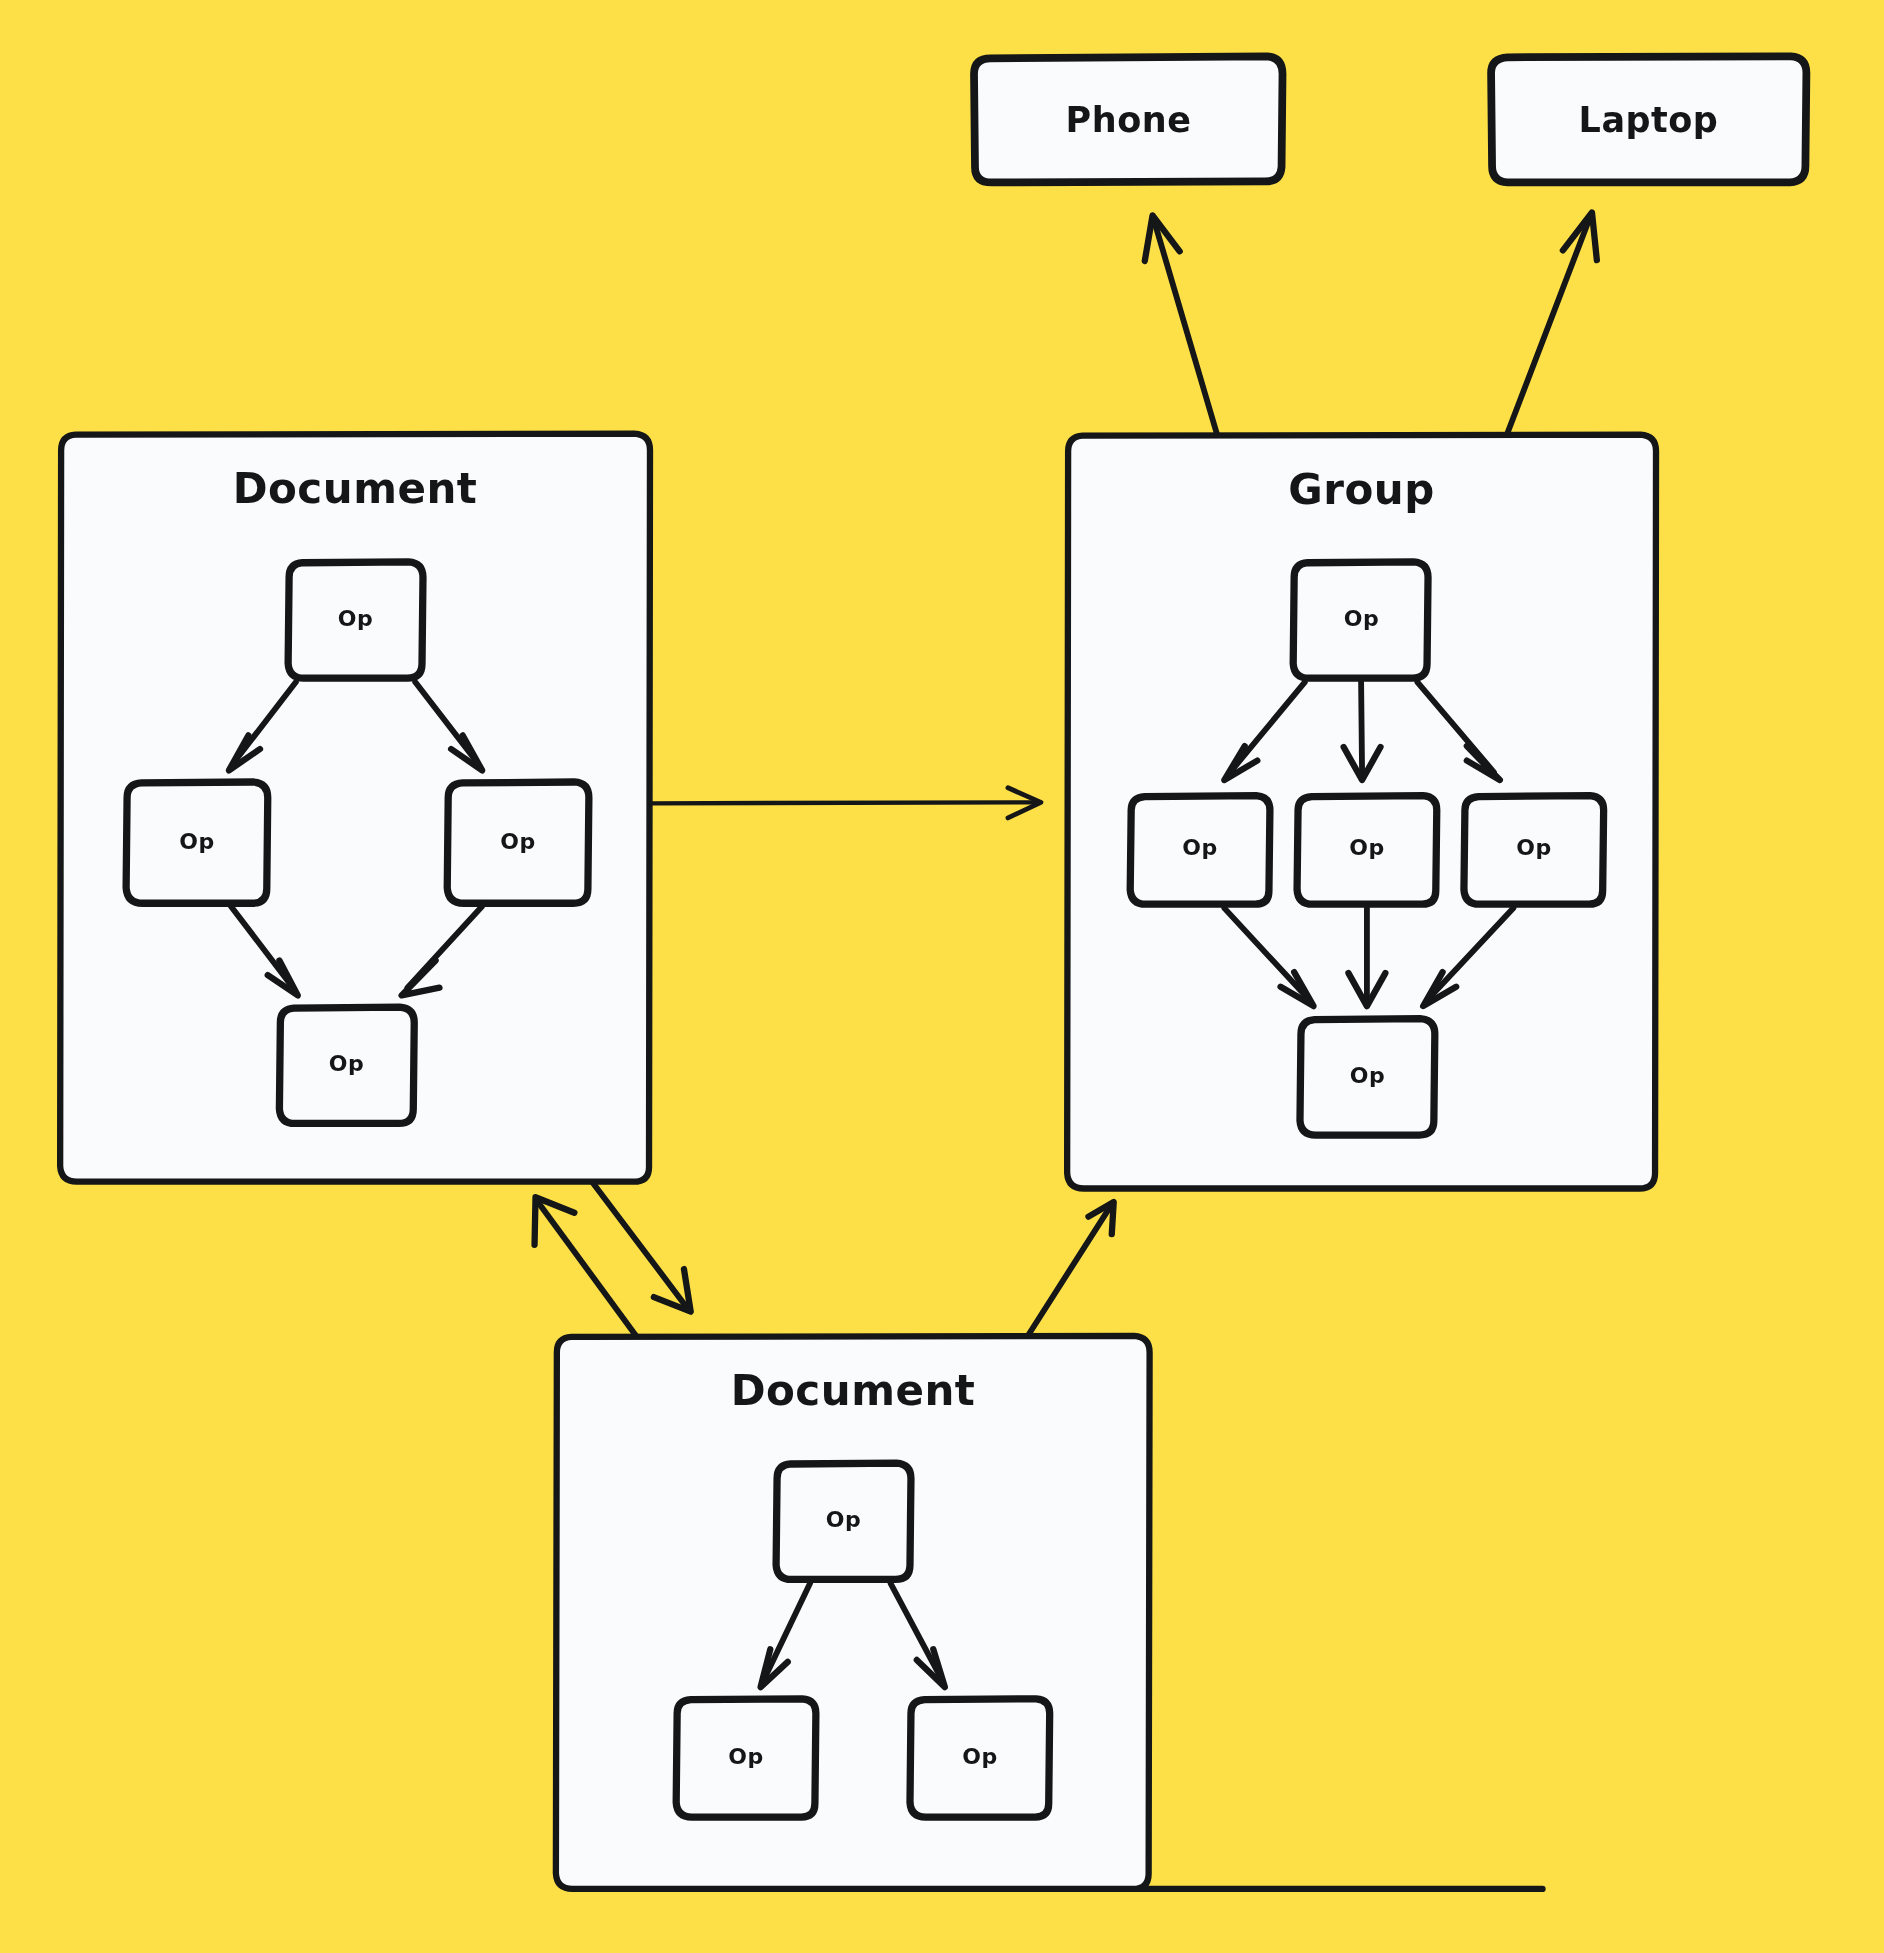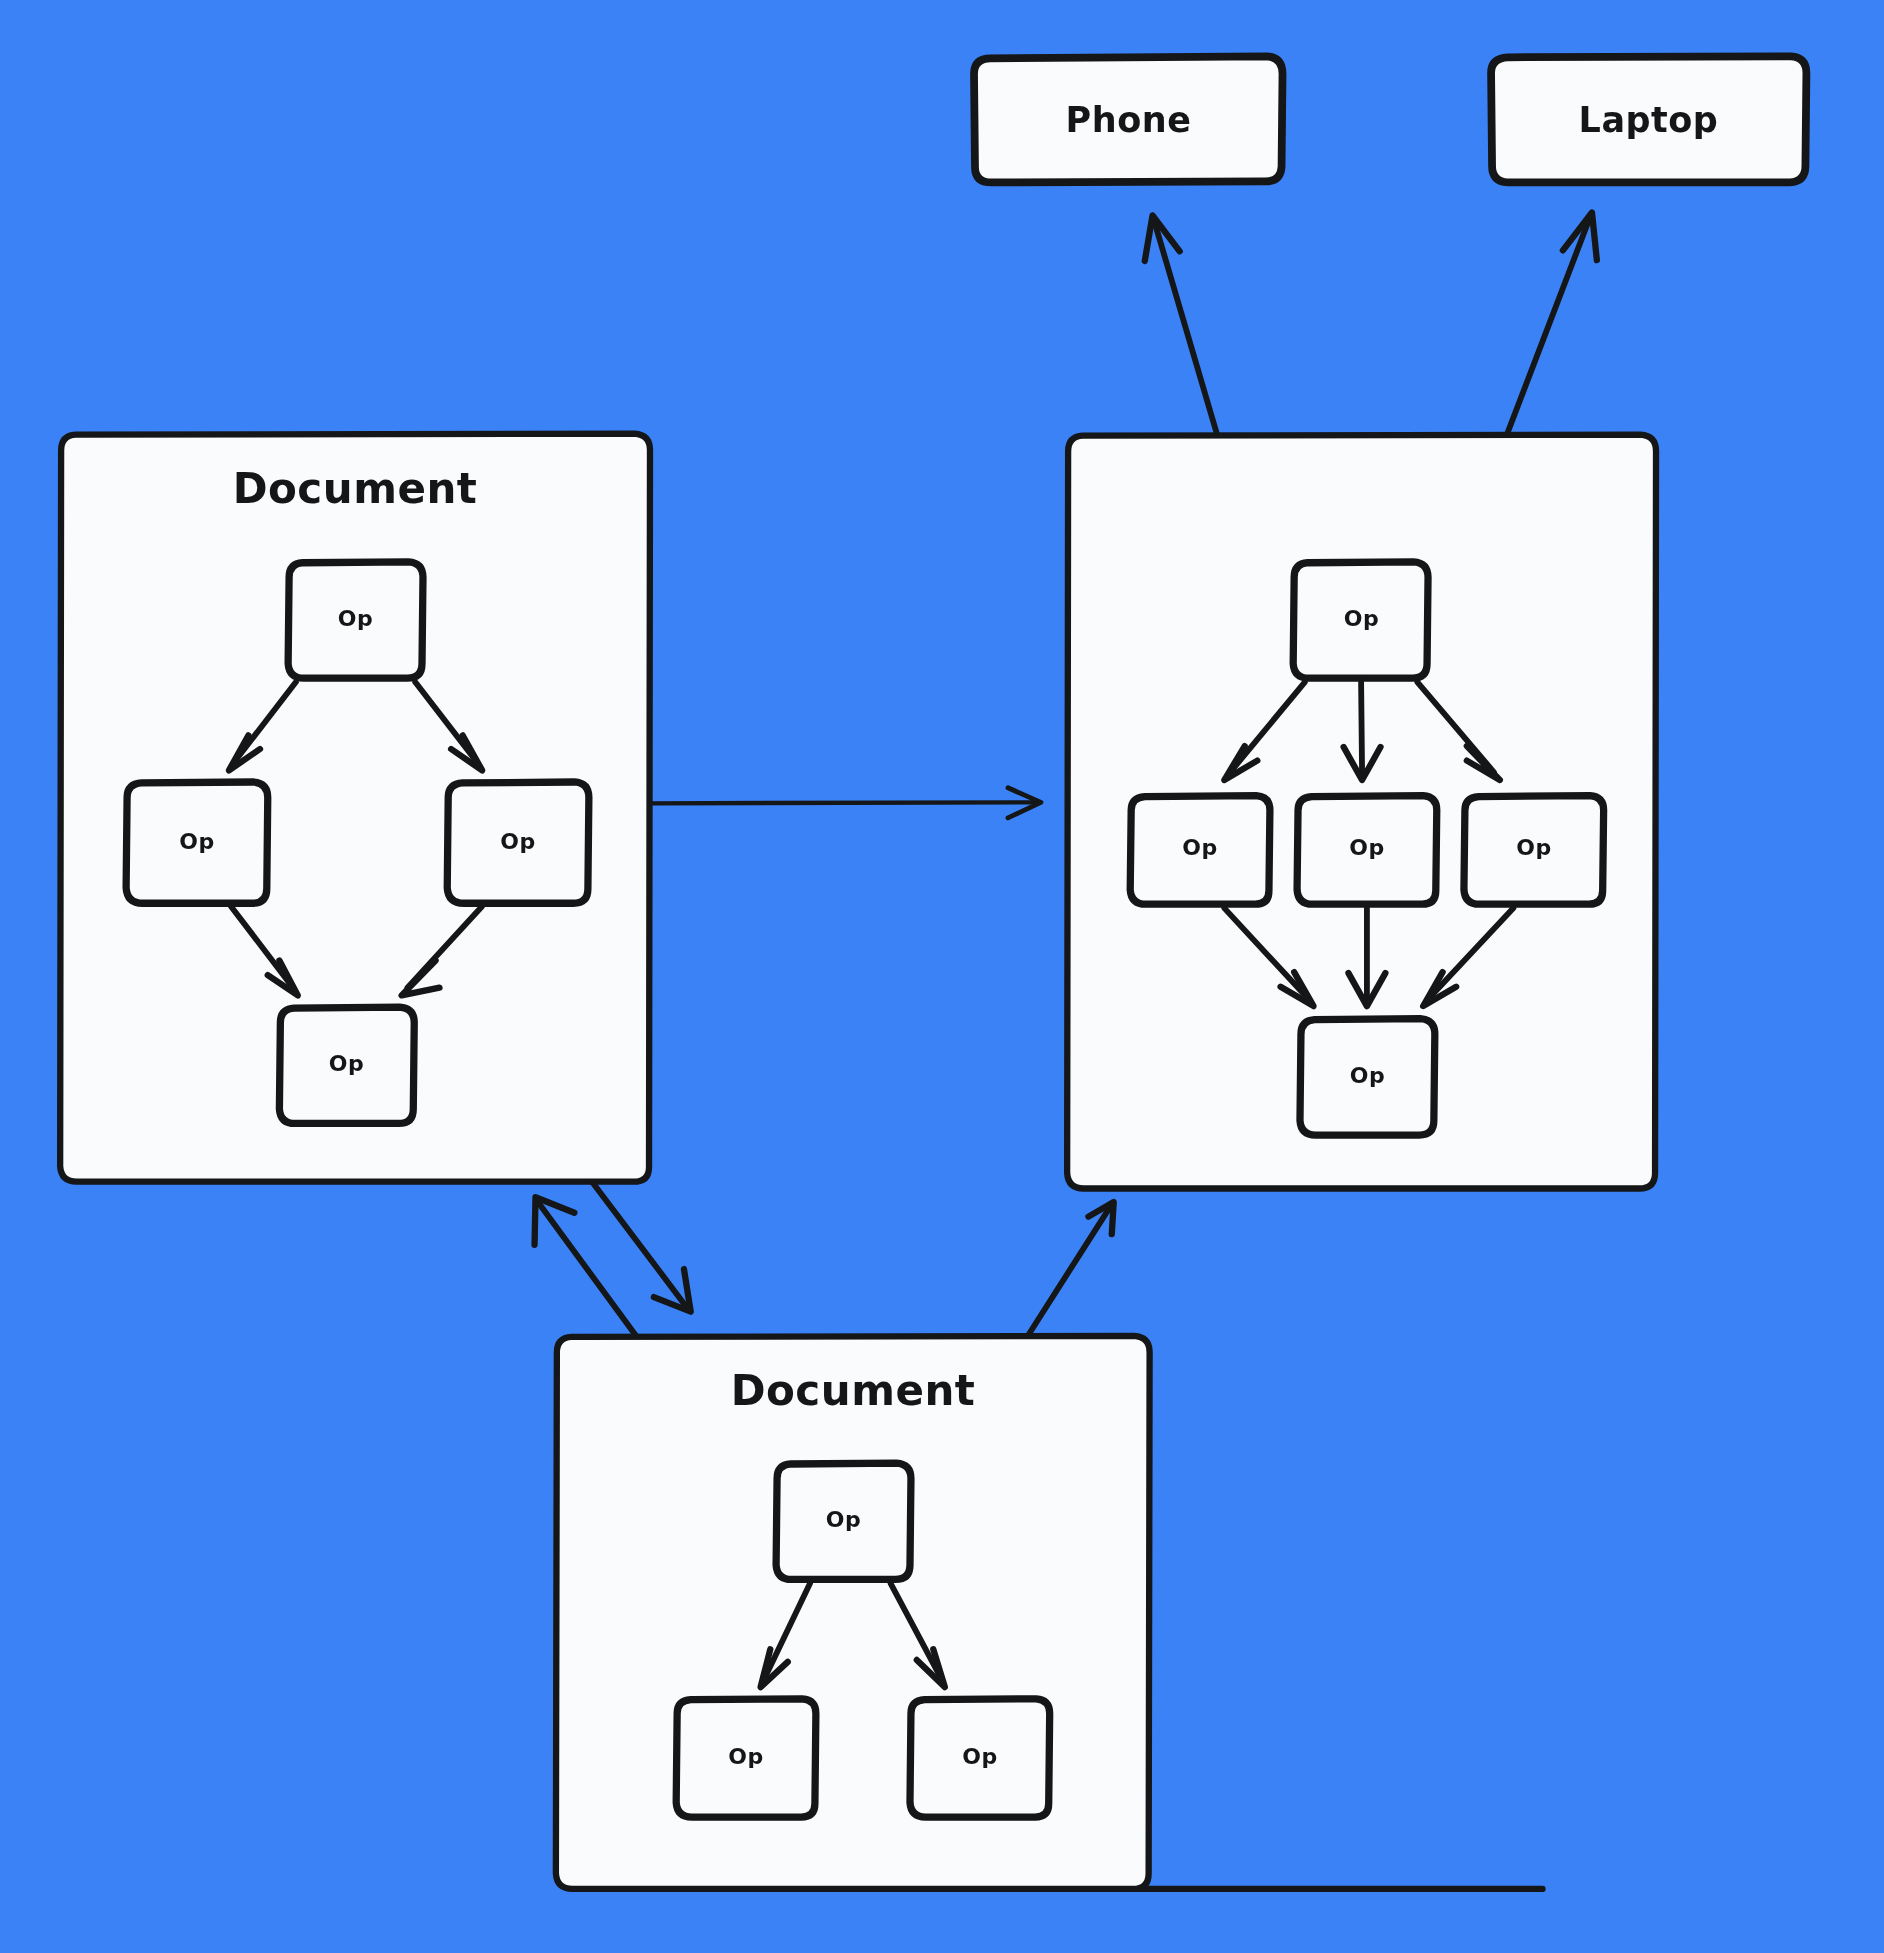--- a/index.html
+++ b/index.html
@@ -11,21 +11,21 @@
   body {
     width: 1884px;
     height: 1953px;
     font-family: "DejaVu Sans", sans-serif;
     overflow: hidden;
   }
   #canvas {
     position: relative;
     width: 1884px;
     height: 1953px;
-    background: #3b82f6;
+    background: #fde047;
   }
   svg.layer {
     position: absolute;
     left: 0;
     top: 0;
     width: 1884px;
     height: 1953px;
     pointer-events: none;
   }
   svg.layer * { pointer-events: auto; }
@@ -209,20 +209,21 @@
     <g>
       <path class="edge" d="M1060 1376 L1143 1246"></path>
       <path class="head" d="M1122 1254 L1148 1239 L1146 1272"></path>
     </g>
   </svg>
 
   <div class="device-label" style="left:974px; top:100px; width:309px;">Phone</div>
   <div class="device-label" style="left:1491px; top:100px; width:315px;">Laptop</div>
 
   <div class="container-title" style="left:60px; top:464px; width:590px;">Document</div>
+  <div class="container-title" style="left:1067px; top:465px; width:589px;">Group</div>
   <div class="container-title" style="left:556px; top:1366px; width:594px;">Document</div>
 
   <div class="node-label" style="left:288px; top:606px; width:135px;">Op</div>
   <div class="node-label" style="left:126px; top:829px; width:142px;">Op</div>
   <div class="node-label" style="left:447px; top:829px; width:142px;">Op</div>
   <div class="node-label" style="left:279px; top:1051px; width:135px;">Op</div>
 
   <div class="node-label" style="left:1294px; top:606px; width:135px;">Op</div>
   <div class="node-label" style="left:1130px; top:835px; width:140px;">Op</div>
   <div class="node-label" style="left:1297px; top:835px; width:140px;">Op</div>

